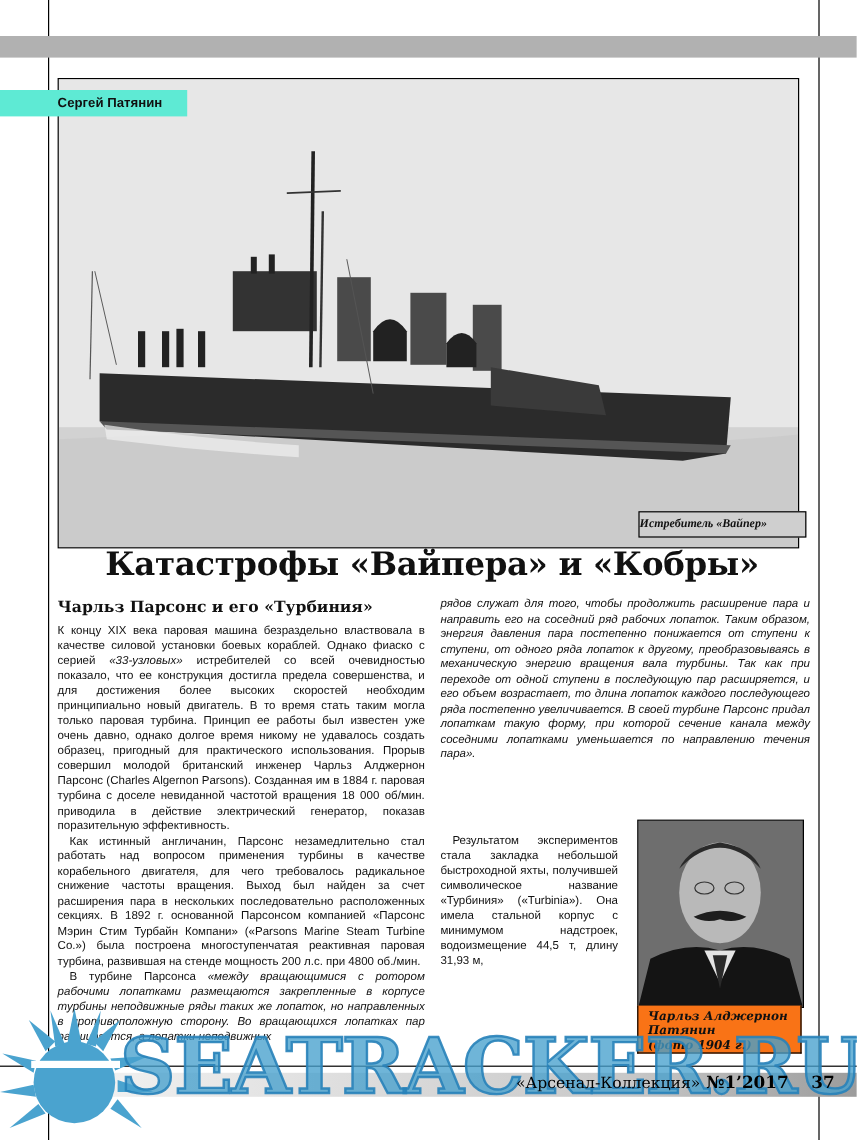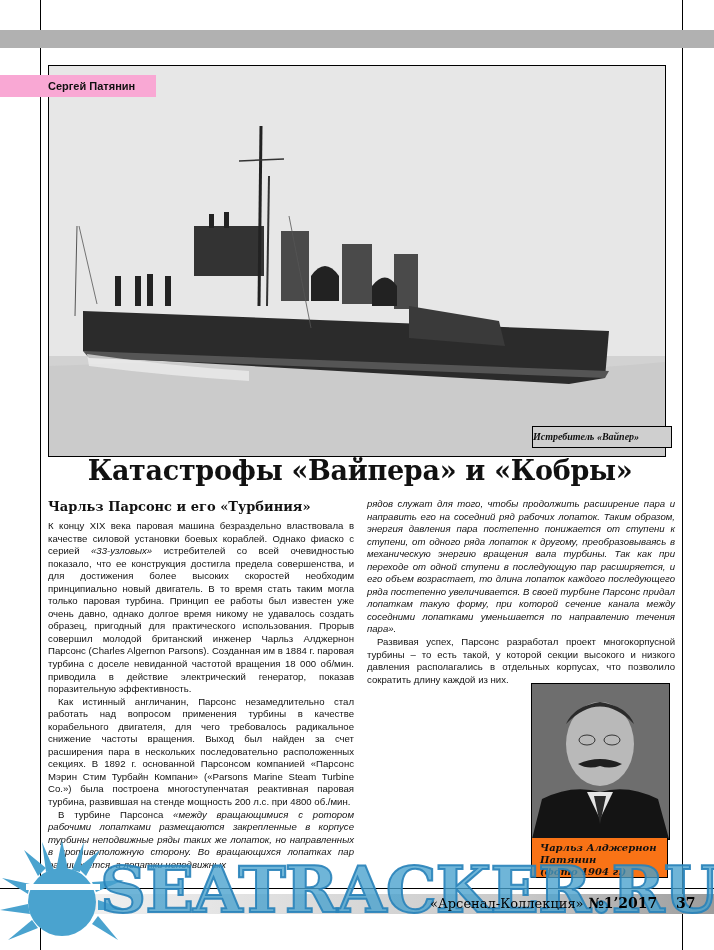--- a/index.html
+++ b/index.html
@@ -8,21 +8,21 @@
     background:#ffffff; font-family:"Liberation Sans", sans-serif; color:#111;
   }
   .vline { position:absolute; top:0; width:1px; height:950px; background:#000; }
   .top-band { position:absolute; left:0; top:30px; width:714px; height:18px; background:#b1b1b1; }
   .hero {
     position:absolute; left:48px; top:65px; width:616px; height:390px;
     border:1px solid #000; overflow:hidden;
     background:linear-gradient(#eaeaea 0%, #e6e6e6 55%, #d9d9d9 72%, #e8e8e8 100%);
   }
   .author-tab {
-    position:absolute; left:0; top:75px; width:156px; height:22px; background:#f9a8d4;
+    position:absolute; left:0; top:75px; width:156px; height:22px; background:#5eead4;
     font:bold 11px "Liberation Sans", sans-serif; line-height:22px; padding-left:48px; box-sizing:border-box;
   }
   .caption-box {
     position:absolute; left:532px; top:426px; width:138px; height:20px; background:#cfcfcf; border:1px solid #000;
     font:italic bold 10px "Liberation Serif", serif; line-height:20px; text-align:left;
   }
   .title {
     position:absolute; left:40px; top:455px; width:640px; text-align:center;
     font:bold 27px "DejaVu Serif", serif; color:#111; letter-spacing:-0.3px;
   }
@@ -116,24 +116,24 @@
 <div class="subhead">Чарльз Парсонс и его «Турбиния»</div>
 
 <div class="col col1">
   <p class="noind"><span>К концу XIX века паровая машина безраздельно властвовала в качестве силовой установки боевых кораблей. Однако фиаско с серией </span><span class="it">«33-узловых»</span><span> истребителей со всей очевидностью показало, что ее конструкция достигла предела совершенства, и для достижения более высоких скоростей необходим принципиально новый двигатель. В то время стать таким могла только паровая турбина. Принцип ее работы был известен уже очень давно, однако долгое время никому не удавалось создать образец, пригодный для практического использования. Прорыв совершил молодой британский инженер Чарльз Алджернон Парсонс (Charles Algernon Parsons). Созданная им в 1884 г. паровая турбина с доселе невиданной частотой вращения 18 000 об/мин. приводила в действие электрический генератор, показав поразительную эффективность.</span></p>
   <p>Как истинный англичанин, Парсонс незамедлительно стал работать над вопросом применения турбины в качестве корабельного двигателя, для чего требовалось радикальное снижение частоты вращения. Выход был найден за счет расширения пара в нескольких последовательно расположенных секциях. В 1892 г. основанной Парсонсом компанией «Парсонс Мэрин Стим Турбайн Компани» («Parsons Marine Steam Turbine Co.») была построена многоступенчатая реактивная паровая турбина, развившая на стенде мощность 200 л.с. при 4800 об./мин.</p>
   <p><span>В турбине Парсонса </span><span class="it">«между вращающимися с ротором рабочими лопатками размещаются закрепленные в корпусе турбины неподвижные ряды таких же лопаток, но направленных в противоположную сторону. Во вращающихся лопатках пар расширяется, а лопатки неподвижных</span></p>
 </div>
 
 <div class="col col2">
   <p class="noind i">рядов служат для того, чтобы продолжить расширение пара и направить его на соседний ряд рабочих лопаток. Таким образом, энергия давления пара постепенно понижается от ступени к ступени, от одного ряда лопаток к другому, преобразовываясь в механическую энергию вращения вала турбины. Так как при переходе от одной ступени в последующую пар расширяется, и его объем возрастает, то длина лопаток каждого последующего ряда постепенно увеличивается. В своей турбине Парсонс придал лопаткам такую форму, при которой сечение канала между соседними лопатками уменьшается по направлению течения пара».</p>
-  <p>Развивая успех, Парсонс разработал проект многокорпусной турбины – то есть такой, у которой секции высокого и низкого давления располагались в отдельных корпусах, что позволило сократить длину каждой из них.</p>
 </div>
 
 <div class="col2-narrow">
+  <p>Результатом экспериментов стала закладка небольшой быстроходной яхты, получившей символическое название «Турбиния» («Turbinia»). Она имела стальной корпус с минимумом надстроек, водоизмещение 44,5 т, длину 31,93 м,</p>
 </div>
 
 <div class="portrait">
   <svg width="137" height="155" viewBox="0 0 137 155">
     <rect width="137" height="155" fill="#6e6e6e"></rect>
     <ellipse cx="68" cy="60" rx="34" ry="42" fill="#b9b9b9"></ellipse>
     <path d="M34 40 Q68 5 102 40 Q95 22 68 18 Q42 22 34 40 Z" fill="#2a2a2a"></path>
     <ellipse cx="55" cy="56" rx="8" ry="5" fill="none" stroke="#333" stroke-width="1"></ellipse>
     <ellipse cx="80" cy="56" rx="8" ry="5" fill="none" stroke="#333" stroke-width="1"></ellipse>
     <path d="M46 80 Q68 70 90 80 Q80 86 68 82 Q56 86 46 80 Z" fill="#1e1e1e"></path>

